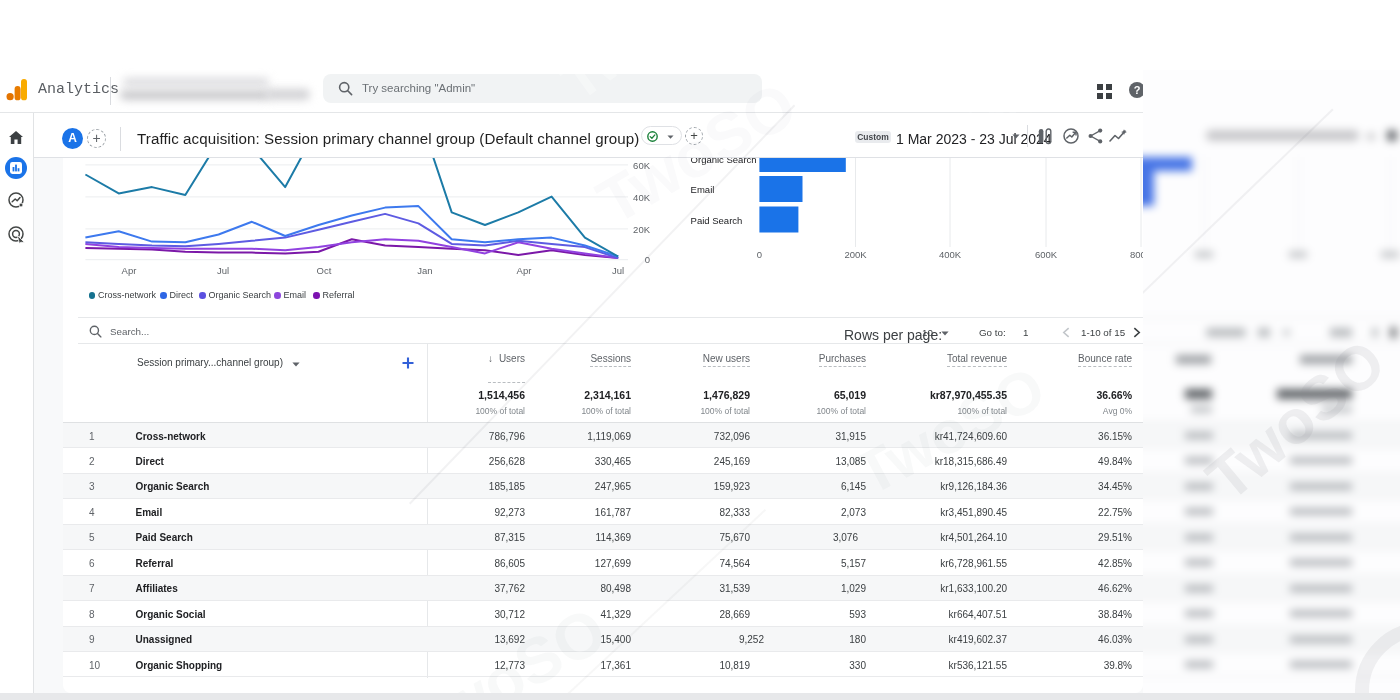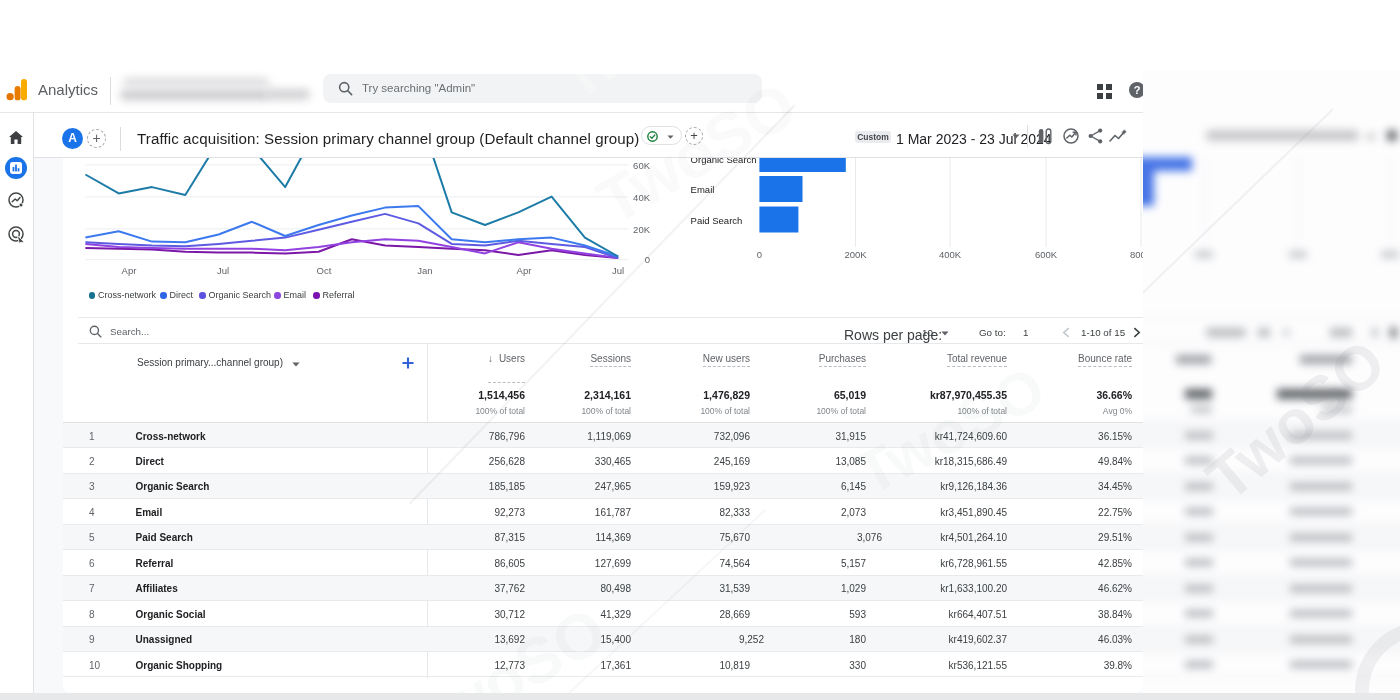--- a/index.html
+++ b/index.html
@@ -27,21 +27,21 @@
 </style>
 </head>
 <body>
 <div id="page">
   <div class="abs" id="appbar">
     <svg class="abs" style="left:6px;top:8px" width="21" height="23" viewBox="0 0 21 23">
       <circle cx="4.1" cy="18.7" r="3.6" fill="#e37400"></circle>
       <rect x="8.6" y="8" width="6" height="14.3" rx="2.9" fill="#e87c00"></rect>
       <rect x="15" y="1" width="6" height="21.3" rx="2.9" fill="#f9ab00"></rect>
     </svg>
-    <div class="abs" style="left:38px;top:11px;font-size:15px;color:#5a5e63;">Analytics</div>
+    <div class="abs" style="left:38px;top:11px;font-size:15px;color:#5a5e63;font-family:Liberation Mono, monospace;">Analytics</div>
     <div class="abs" style="left:110px;top:7px;width:1px;height:28px;background:#dadce0;"></div>
     <div class="abs blur4" style="left:123px;top:8px;width:146px;height:8px;border-radius:4px;background:#dadadd;"></div>
     <div class="abs blur4" style="left:120px;top:20px;width:150px;height:10px;border-radius:5px;background:#c9c9cc;"></div>
     <div class="abs blur4" style="left:266px;top:19px;width:44px;height:11px;border-radius:5px;background:#d2d2d5;"></div>
     <div class="abs" style="left:323px;top:4px;width:439px;height:29px;border-radius:8px;background:#f1f3f4;">
       <svg class="abs" style="left:15px;top:7px" width="15" height="15" viewBox="0 0 15 15">
         <circle cx="6.2" cy="6.2" r="4.6" fill="none" stroke="#5f6368" stroke-width="1.6"></circle>
         <line x1="9.8" y1="9.8" x2="13.6" y2="13.6" stroke="#5f6368" stroke-width="1.6" stroke-linecap="round"></line>
       </svg>
       <div class="abs" style="left:39px;top:8px;font-size:11.5px;color:#6b7075;">Try searching "Admin"</div>
@@ -283,21 +283,21 @@
         <i style="right:277px">2,073</i>
         <i style="right:136px">kr3,451,890.45</i>
         <i style="right:11px">22.75%</i>
       </div>
   <div class="row" style="top:524.80px;background:#f6f7f8;">
         <span class="rn">5</span>
         <span class="ch">Paid Search</span>
         <i style="right:618px">87,315</i>
         <i style="right:512px">114,369</i>
         <i style="right:393px">75,670</i>
-        <i style="right:261px">3,076</i>
+        <i style="right:285px">3,076</i>
         <i style="right:136px">kr4,501,264.10</i>
         <i style="right:11px">29.51%</i>
       </div>
   <div class="row" style="top:550.25px;">
         <span class="rn">6</span>
         <span class="ch">Referral</span>
         <i style="right:618px">86,605</i>
         <i style="right:512px">127,699</i>
         <i style="right:393px">74,564</i>
         <i style="right:277px">5,157</i>

